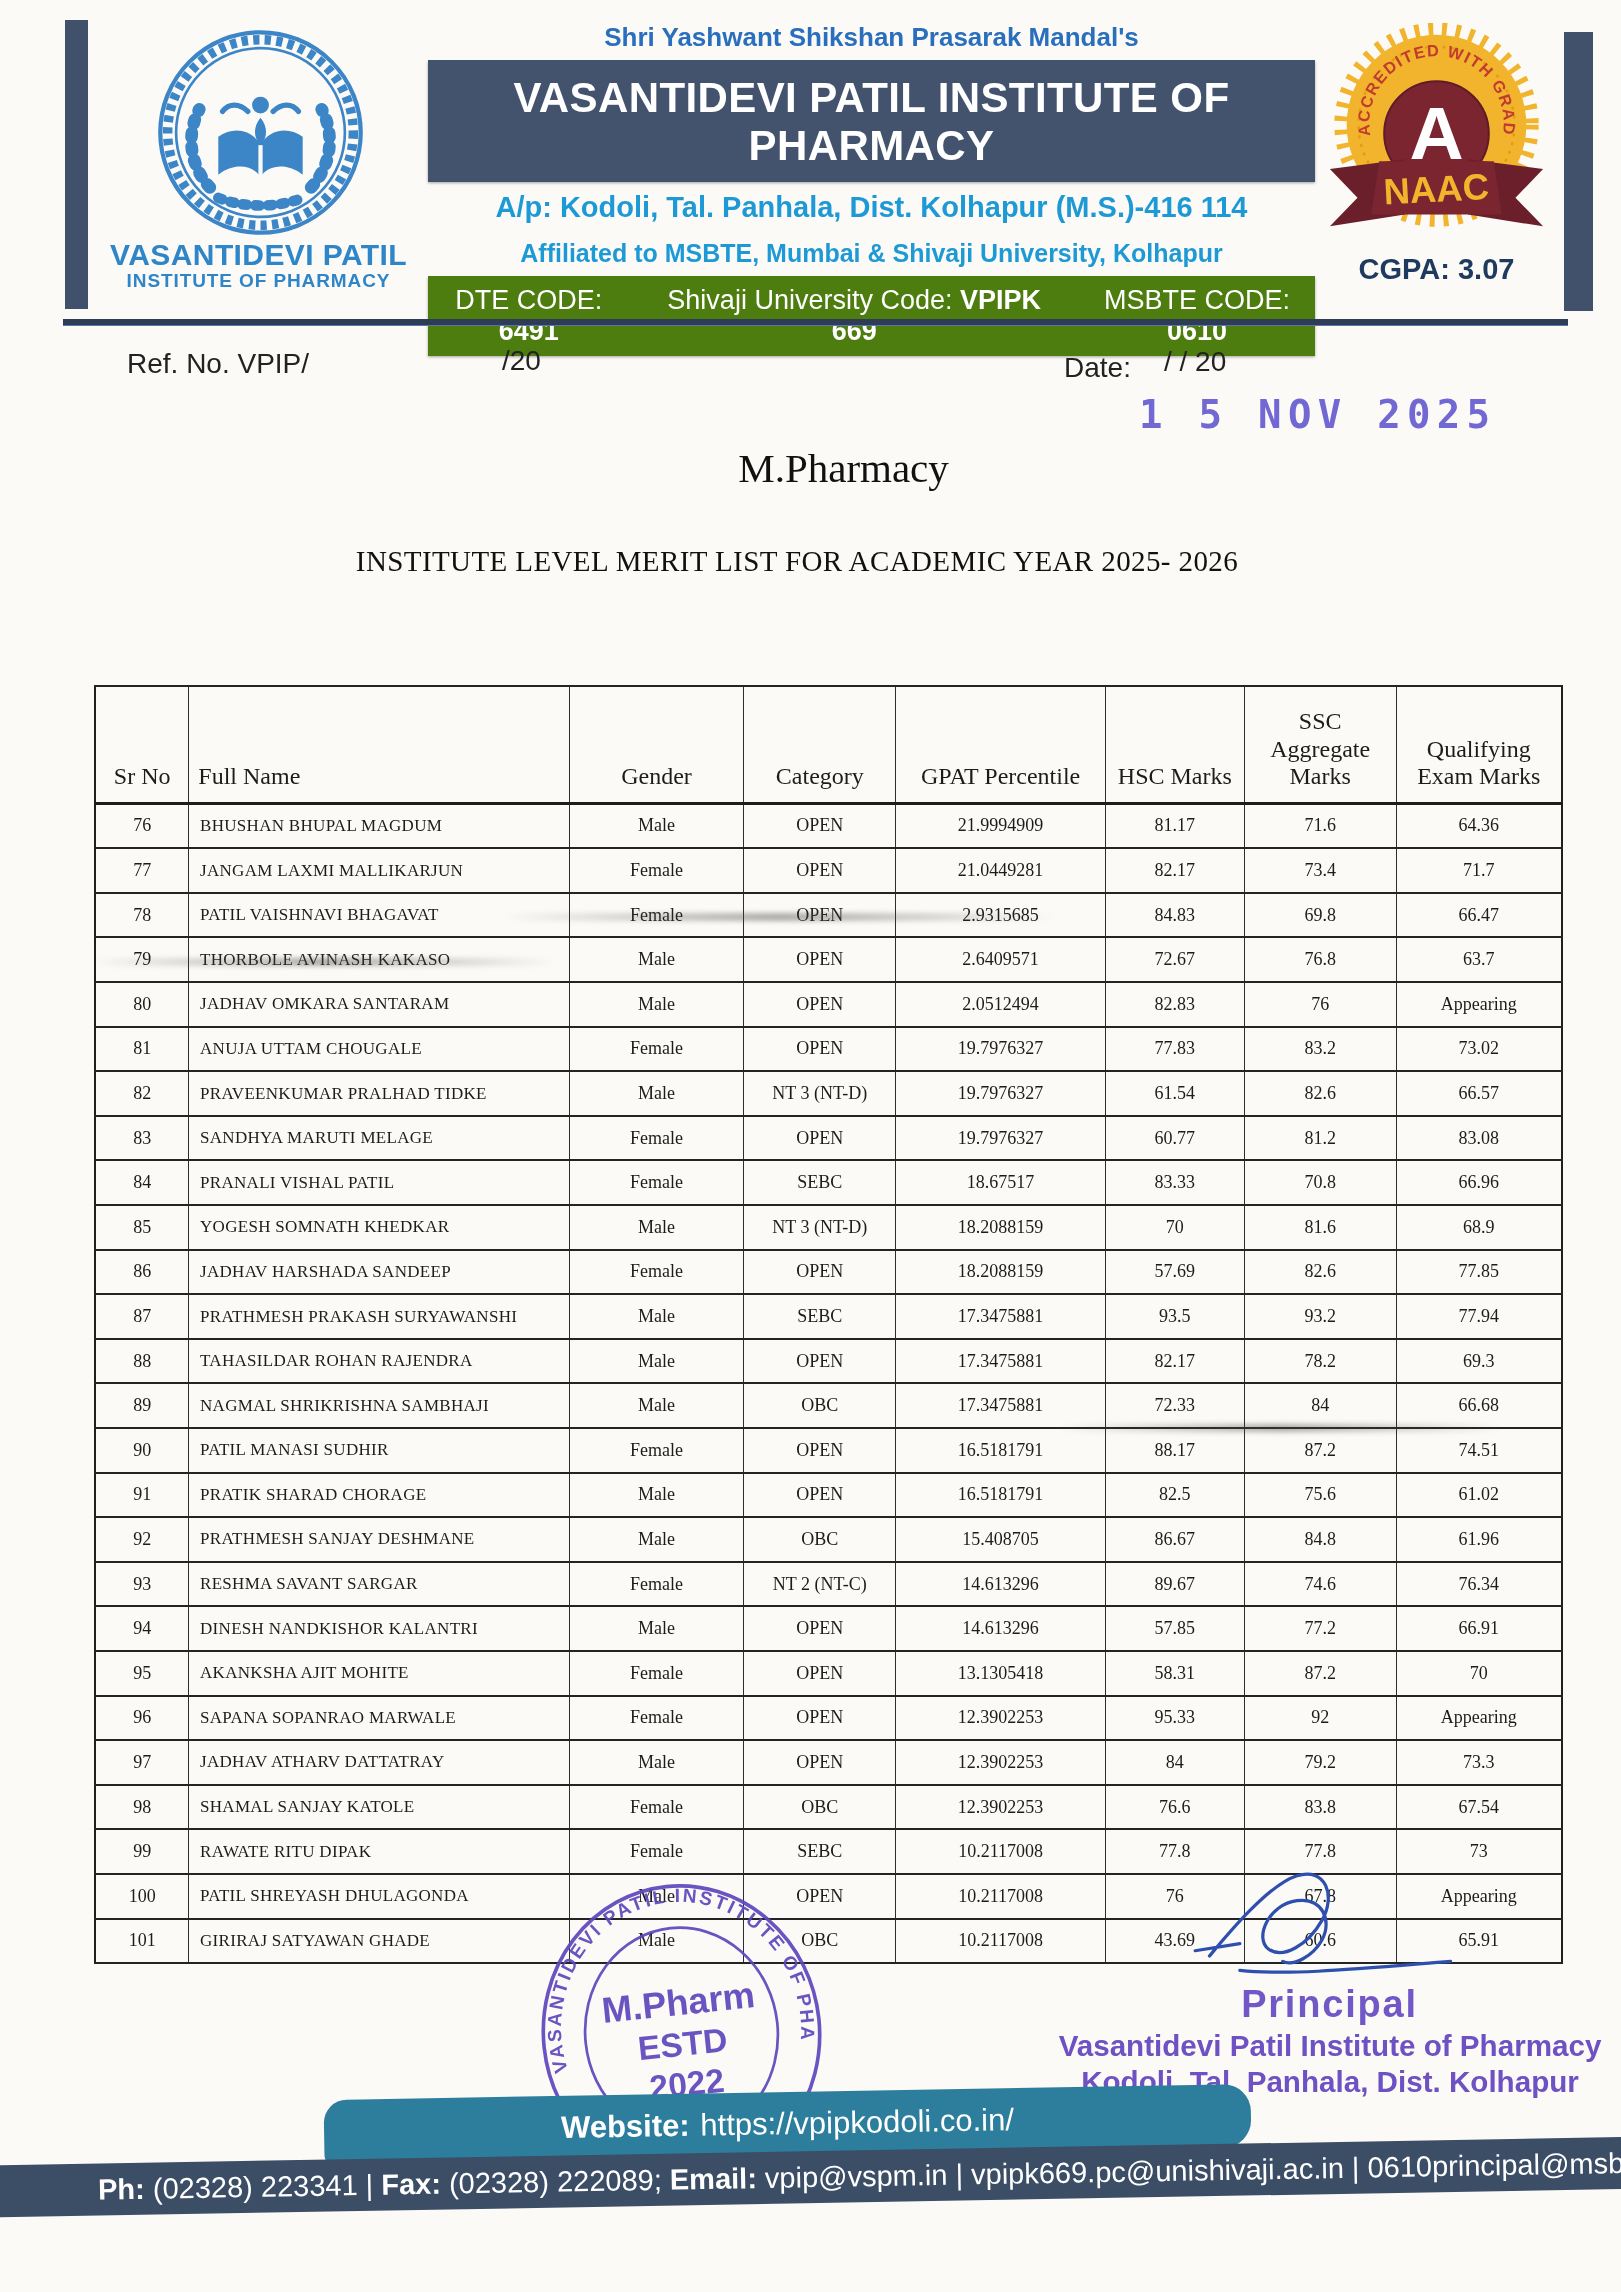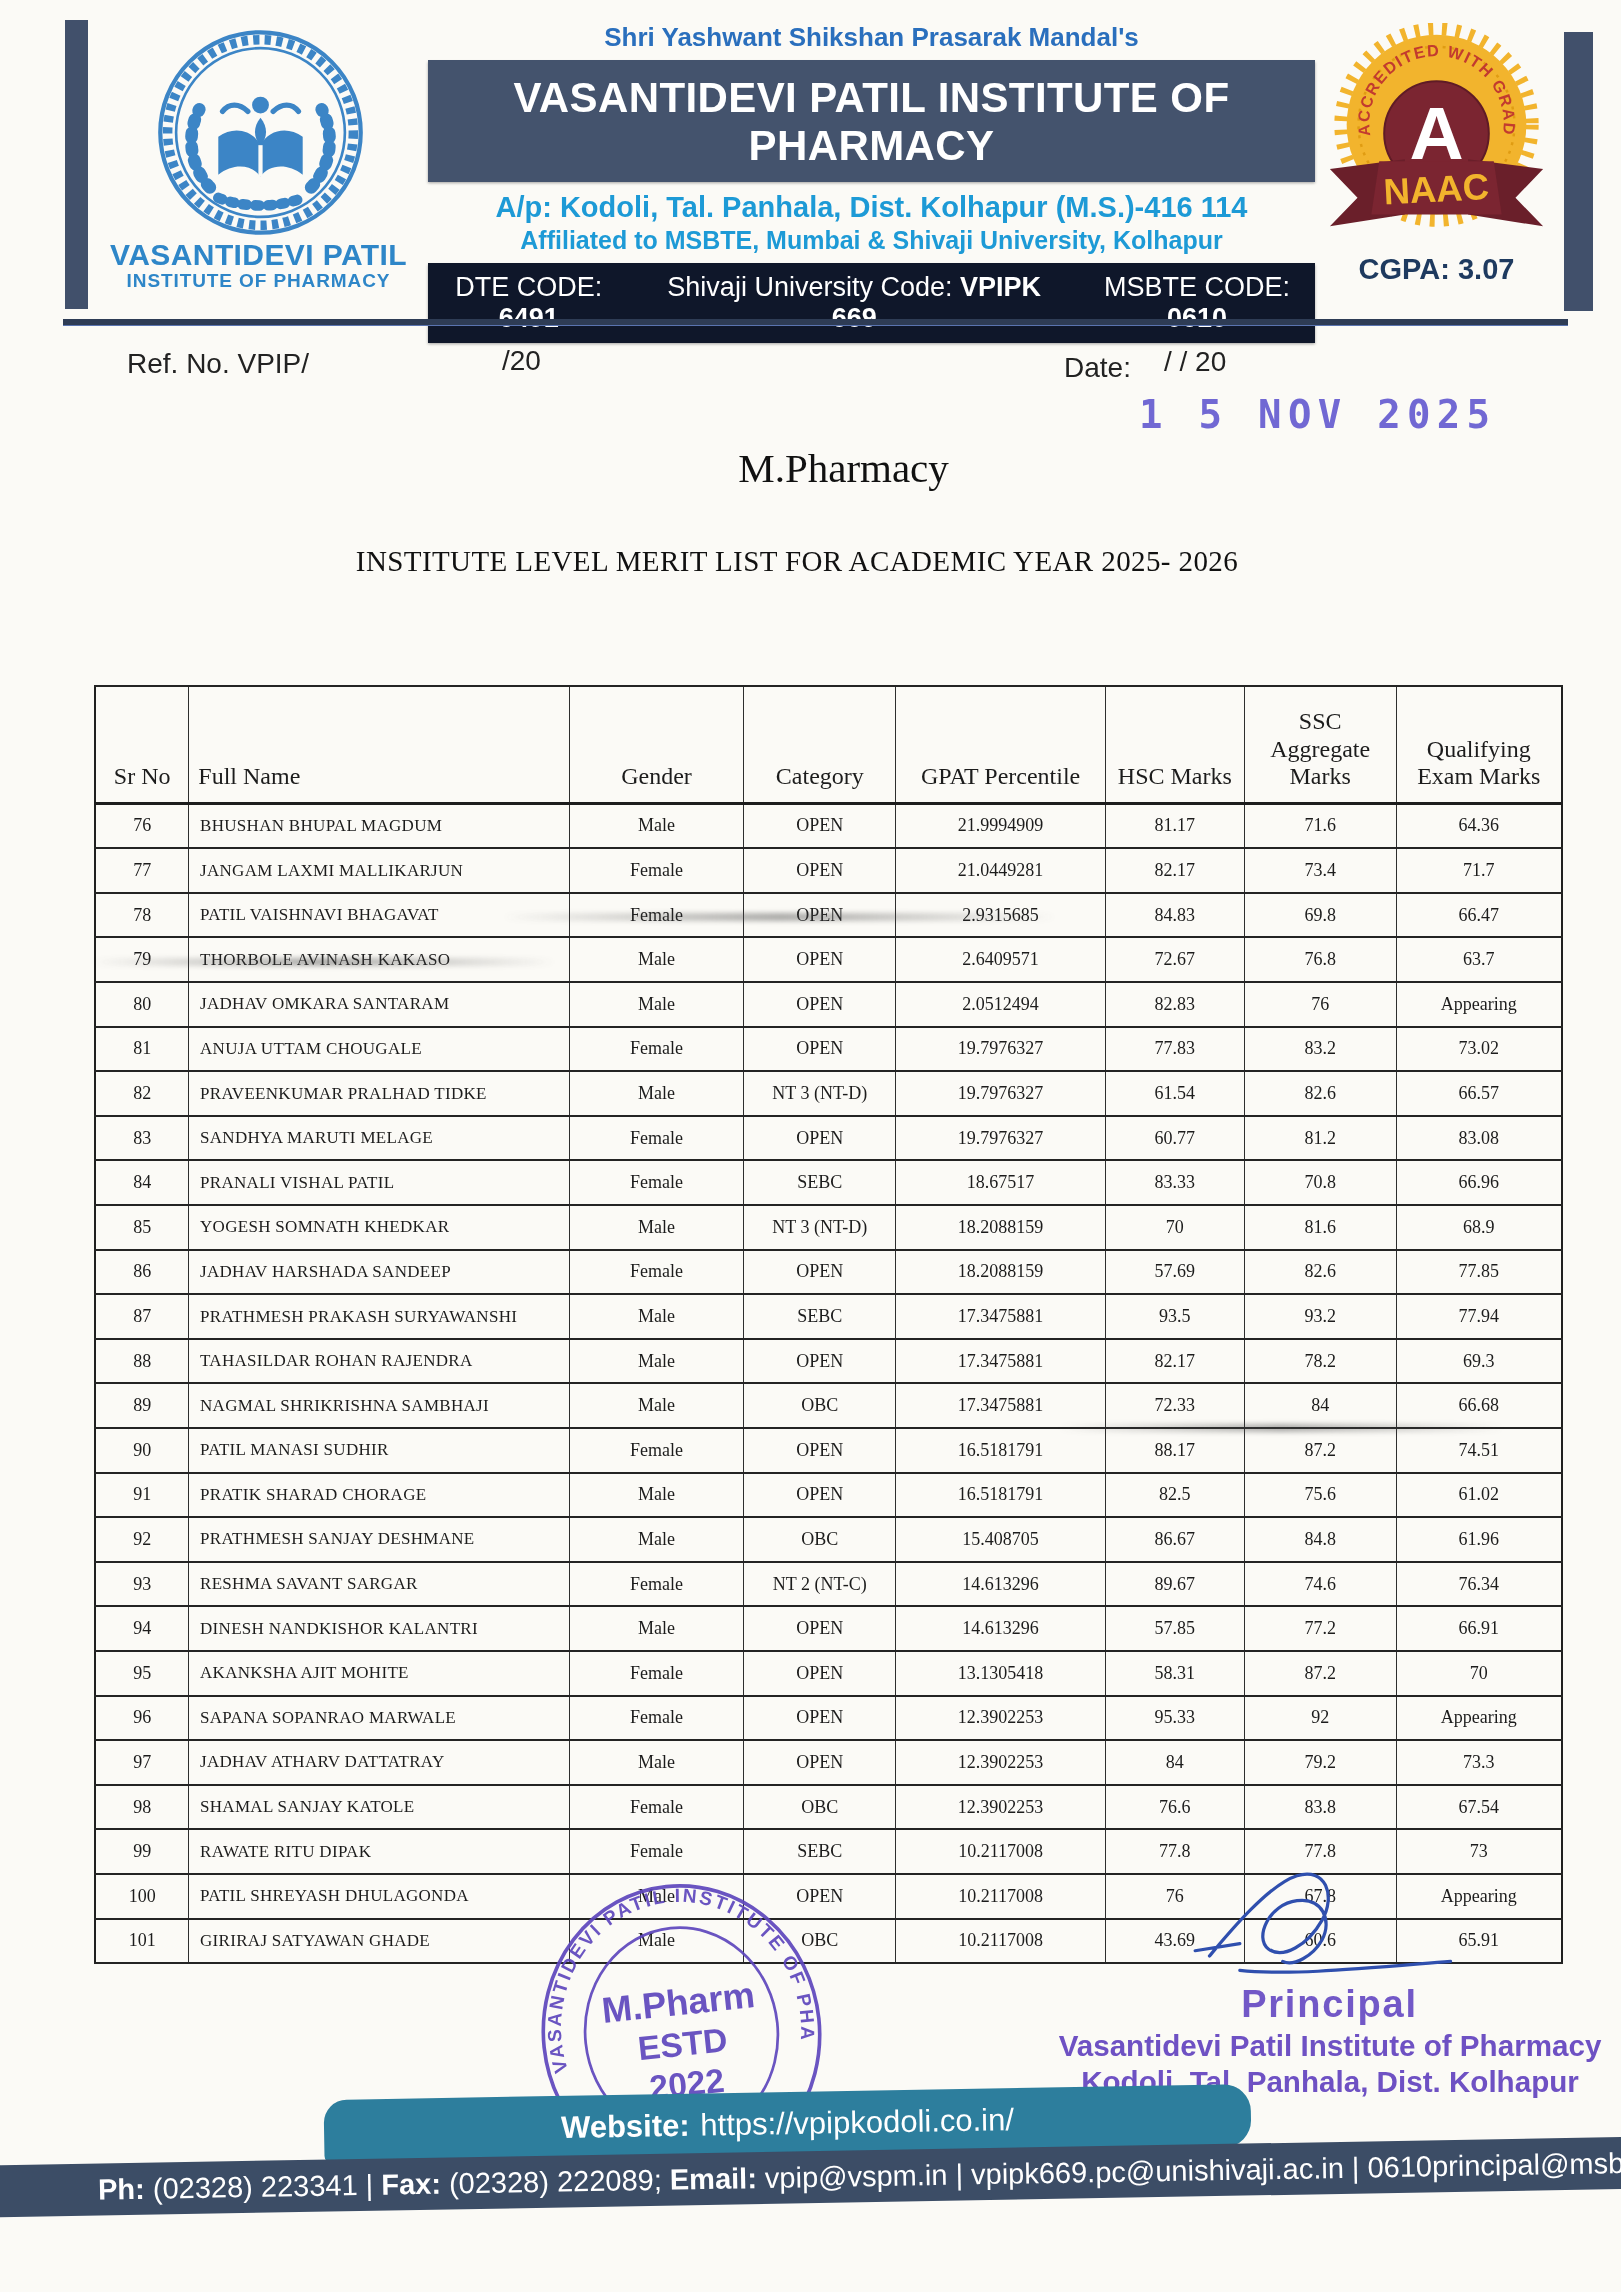--- a/index.html
+++ b/index.html
@@ -17,22 +17,22 @@
     font-size:30px;font-weight:bold;color:#2e86c8;letter-spacing:0.4px;}
   #logo-caption2{left:93px;top:270px;width:331px;text-align:center;
     font-size:19px;font-weight:bold;color:#2e86c8;letter-spacing:0.9px;}
 
   #head-center{left:428px;top:21.5px;width:887px;text-align:center;}
   .society{font-size:26px;font-weight:bold;color:#2a6fbd;text-align:center;}
   .inst-band{margin-top:7.2px;background:#44536d;color:#fff;font-size:42px;font-weight:bold;
     letter-spacing:0.4px;padding:14.3px 7.2px 12.5px;box-shadow:0 1.8px 2.7px rgba(0,0,0,.35);}
   .addr{margin-top:9px;font-size:29px;font-weight:bold;color:#1d9ad6;}
   .apprv{margin-top:1.8px;font-size:25px;font-weight:bold;color:#1d9ad6;}
-  .affil{margin-top:2px;font-size:25px;font-weight:bold;color:#1d9ad6;}
-  .codes-band{margin-top:7.2px;background:#0f172a;color:#fff;font-size:27px;padding:9px 5.4px;
+  .affil{margin-top:15px;font-size:25px;font-weight:bold;color:#1d9ad6;}
+  .codes-band{margin-top:7.2px;background:#4d7c0f;color:#fff;font-size:27px;padding:9px 5.4px;
     display:flex;justify-content:space-around;box-shadow:0 1.8px 2.7px rgba(0,0,0,.35);gap:41px;}
   .codes-band b{font-weight:bold;}
 
   #naac-wrap{left:1318px;top:23px;width:237px;text-align:center;}
   #cgpa{left:1318px;top:253px;width:237px;text-align:center;font-size:29px;font-weight:bold;color:#1e3a5f;}
 
   #head-rule{left:63px;top:319px;width:1505px;height:6.3px;background:#2e3c55;
     border-bottom:1.8px solid #5a74b0;}
 
   

